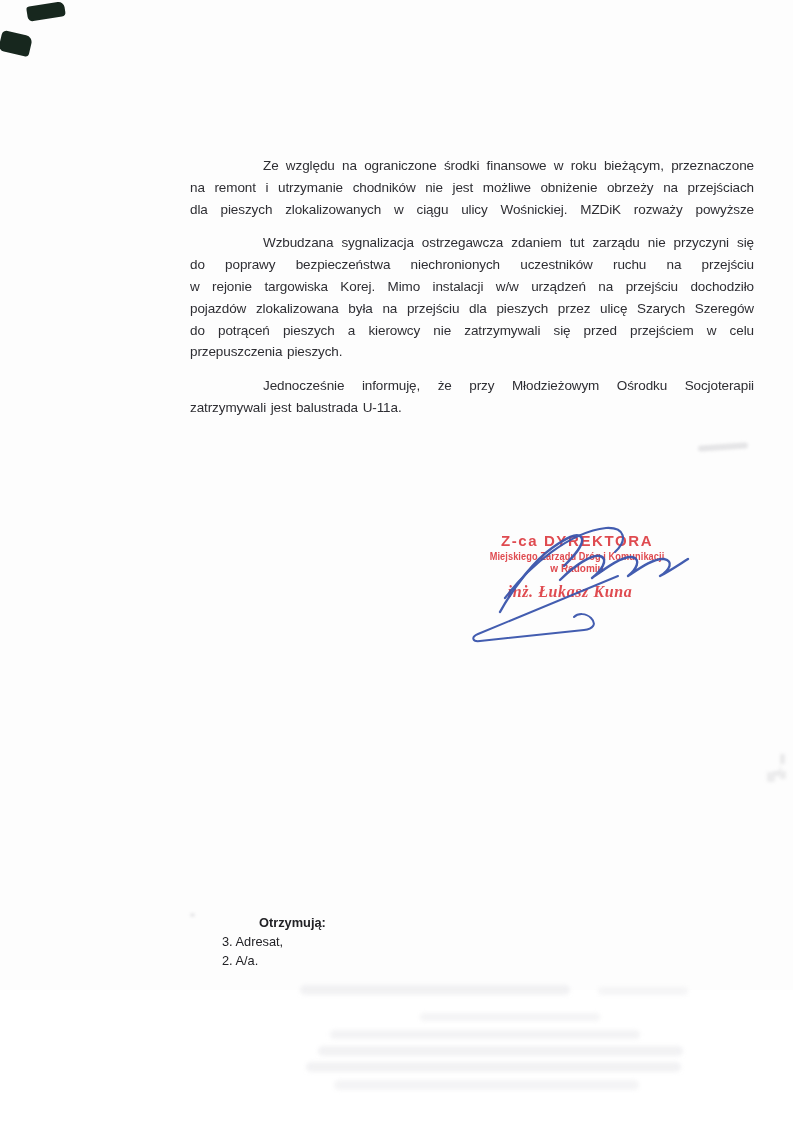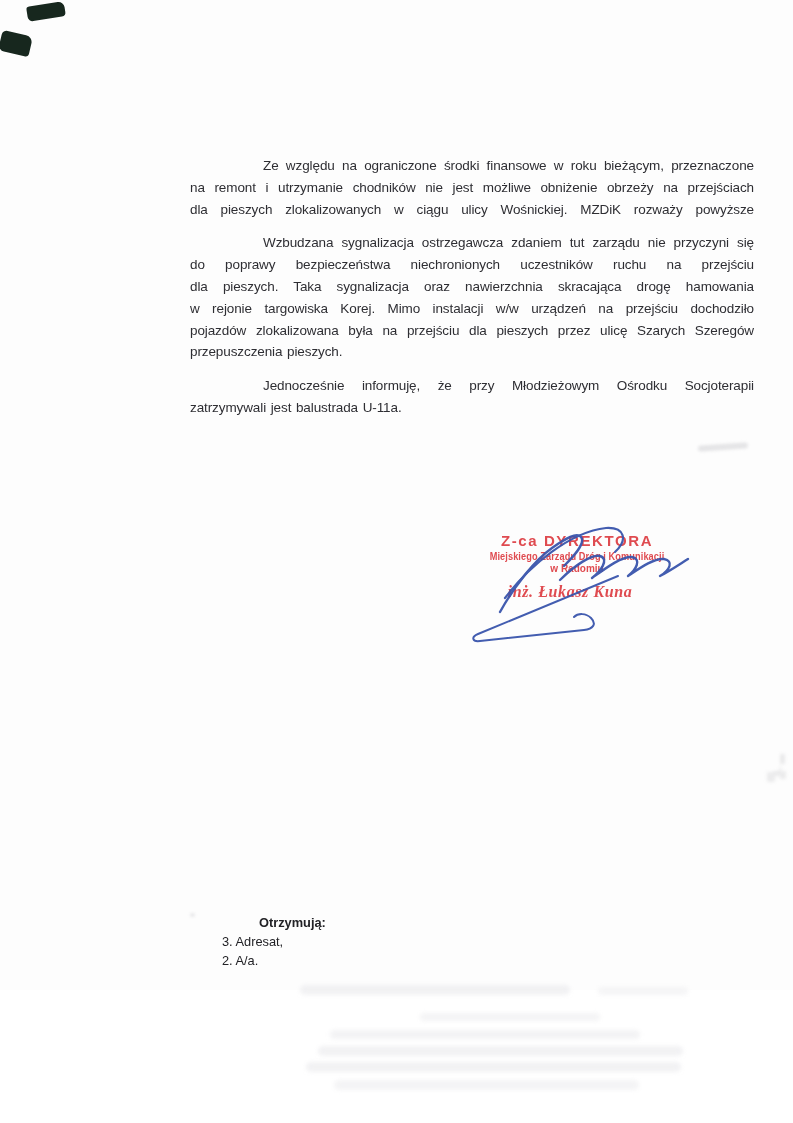--- a/index.html
+++ b/index.html
@@ -116,23 +116,23 @@
 
   <div class="letter-body">
       <div class="para">
         <div class="line first">Ze względu na ograniczone środki finansowe w roku bieżącym, przeznaczone</div>
         <div class="line">na remont i utrzymanie chodników nie jest możliwe obniżenie obrzeży na przejściach</div>
         <div class="line">dla pieszych zlokalizowanych w ciągu ulicy Wośnickiej. MZDiK rozważy powyższe</div>
       </div>
       <div class="para">
         <div class="line first">Wzbudzana sygnalizacja ostrzegawcza zdaniem tut zarządu nie przyczyni się</div>
         <div class="line">do poprawy bezpieczeństwa niechronionych uczestników ruchu na przejściu</div>
-        <div class="line">dla pieszych. Taka sygnalizacja oraz nawierzchnia skracająca drogę hamowania</div>
         <div class="line">w rejonie targowiska Korej. Mimo instalacji w/w urządzeń na przejściu dochodziło</div>
         <div class="line">pojazdów zlokalizowana była na przejściu dla pieszych przez ulicę Szarych Szeregów</div>
+        <div class="line">do potrąceń pieszych a kierowcy nie zatrzymywali się przed przejściem w celu</div>
         <div class="line last">przepuszczenia pieszych.</div>
       </div>
       <div class="para">
         <div class="line first">Jednocześnie informuję, że przy Młodzieżowym Ośrodku Socjoterapii</div>
         <div class="line last">zatrzymywali jest balustrada U-11a.</div>
       </div>
     </div>
 
   <div class="smudge under-text"></div>
 

